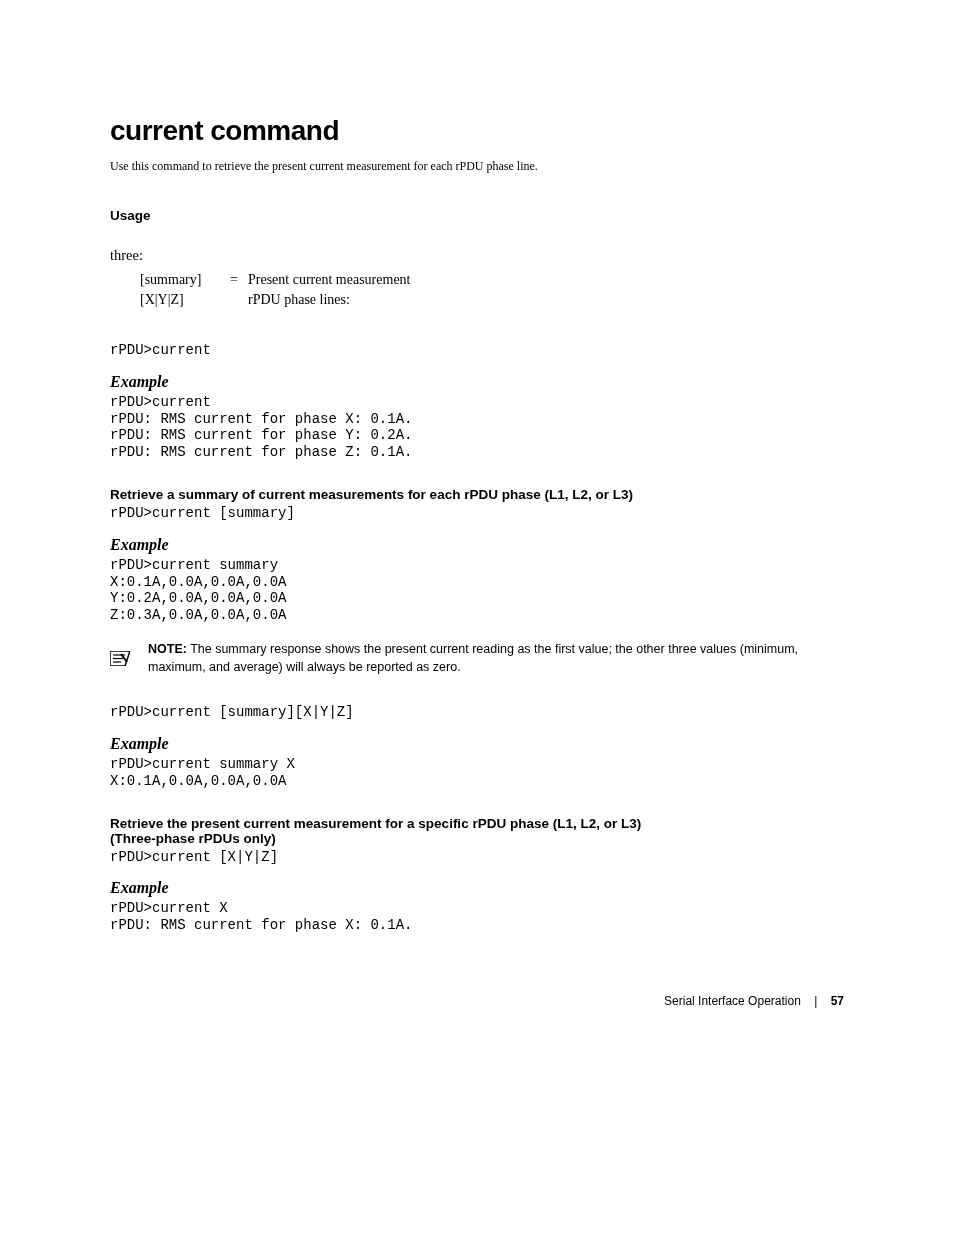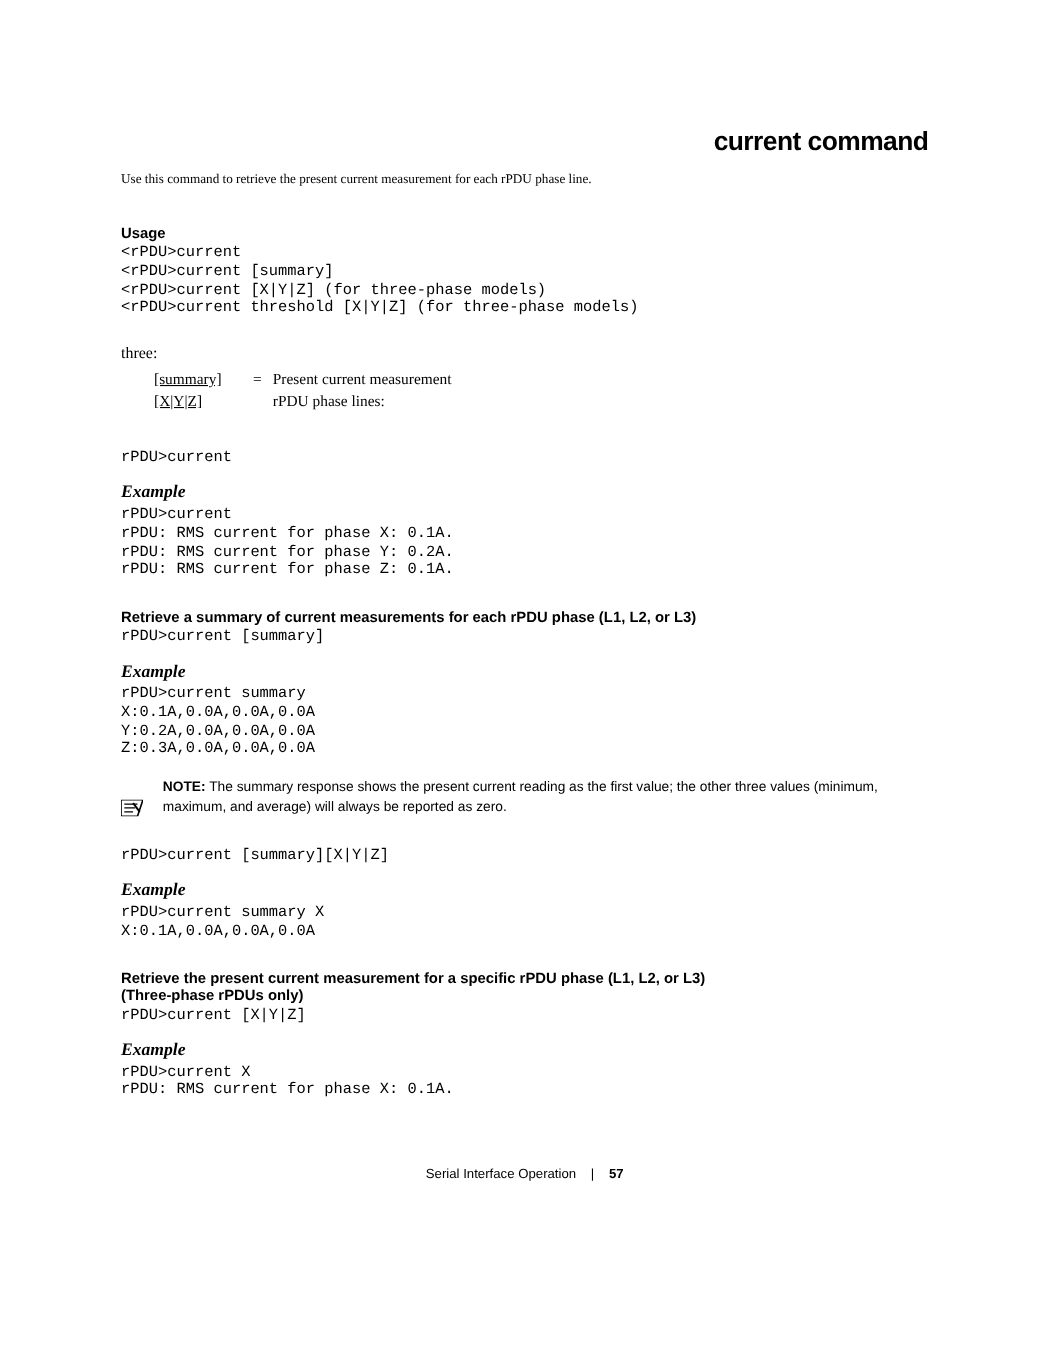--- a/index.html
+++ b/index.html
@@ -9,25 +9,24 @@
     font-size: 14px;
     color: #000;
     background: #fff;
     width: 954px;
   }
   .page {
     padding: 115px 110px 60px 110px;
   }
   h1 {
     font-family: Arial, Helvetica, sans-serif;
-    font-size: 24px;
+    font-size: 28px;
     font-weight: bold;
     margin: 0 0 12px 0;
     letter-spacing: -0.5px;
-    text-align: right;
   }
   .intro {
     font-size: 12px;
     margin-bottom: 34px;
   }
   .section-heading {
     font-family: Arial, Helvetica, sans-serif;
     font-weight: bold;
     font-size: 13.5px;
     margin: 0 0 3px 0;
@@ -49,40 +48,39 @@
     font-size: 14.5px;
     margin: 24px 0 8px 0;
   }
   .defs {
     display: flex;
     margin-left: 30px;
     margin-bottom: 30px;
   }
   .defs .col1 {
     width: 90px;
-    text-decoration: underline;
   }
   .defs .row {
     display: flex;
     margin-bottom: 4px;
   }
   .defs .eq {
     width: 18px;
     text-align: left;
   }
   .defs .desc {
     flex: 1;
   }
   .phase-list {
     margin-left: 18px;
   }
   .note-box {
     display: flex;
     margin: 16px 0 28px 0;
-    align-items: flex-end;
+    align-items: center;
   }
   .note-icon {
     width: 20px;
     height: 15px;
     flex-shrink: 0;
     margin-right: 18px;
     margin-top: 1px;
   }
   .note-text {
     font-family: Arial, Helvetica, sans-serif;
@@ -95,21 +93,21 @@
   .block {
     margin-bottom: 26px;
   }
   .block-tight {
     margin-bottom: 14px;
   }
   .footer {
     margin-top: 60px;
     font-family: Arial, Helvetica, sans-serif;
     font-size: 12px;
-    text-align: center;
+    text-align: right;
     padding-right: 0;
   }
   .footer .divider {
     margin: 0 10px;
     color: #000;
   }
   .footer .pagenum {
     font-weight: bold;
   }
 </style>
@@ -117,24 +115,20 @@
 <body>
 
 <div class="page">
 
   <h1>current command</h1>
 
   <div class="intro">Use this command to retrieve the present current measurement for each rPDU phase line.</div>
 
   <div class="block-tight">
     <div class="section-heading">Usage</div>
-    <div class="mono">&lt;rPDU&gt;current
-&lt;rPDU&gt;current [summary]
-&lt;rPDU&gt;current [X|Y|Z] (for three-phase models)
-&lt;rPDU&gt;current threshold [X|Y|Z] (for three-phase models)</div>
   </div>
 
   <div class="where-label">three:</div>
   <div class="defs">
     <div>
       <div class="row">
         <div class="col1">[summary]</div>
         <div class="eq">=</div>
         <div class="desc">Present current measurement</div>
       </div>

